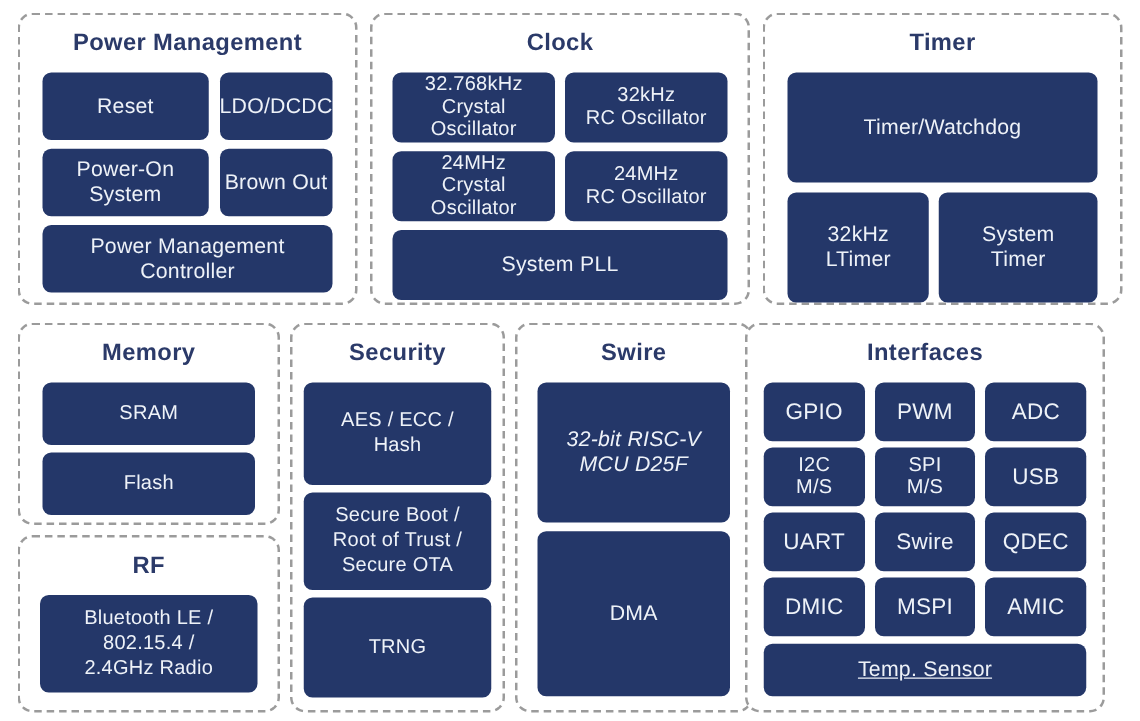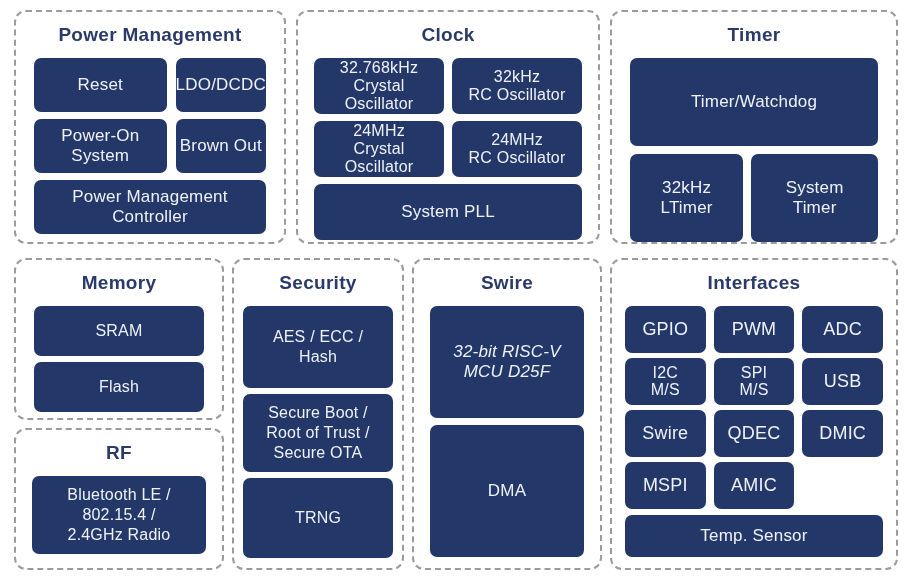--- a/index.html
+++ b/index.html
@@ -49,21 +49,21 @@
     letter-spacing:0.2px;
   }
   
   #panel-power{left:14px;top:10px;width:272px;height:234px;}
   #panel-clock{left:296px;top:10px;width:304px;height:234px;}
   #panel-timer{left:610px;top:10px;width:288px;height:234px;}
   #panel-memory{left:14px;top:258px;width:210px;height:162px;}
   #panel-rf{left:14px;top:428px;width:210px;height:142px;}
   #panel-security{left:232px;top:258px;width:172px;height:312px;}
   #panel-core{left:412px;top:258px;width:190px;height:312px;}
-  #panel-interfaces{left:610px;top:258px;width:288px;height:312px;}
+  #panel-interfaces{left:596px;top:258px;width:288px;height:312px;}
   
   .power-grid{
     display:grid;
     grid-template-columns:1fr;
     grid-auto-rows:54px;
     gap:7px 9px;
     padding:0 18px;
   }
   .power-grid .span2{grid-column:1 / span 2;}
   
@@ -101,21 +101,21 @@
   .if-grid{
     display:grid;
     grid-template-columns:1fr 1fr 1fr;
     grid-auto-rows:47px;
     gap:5px 8px;
     padding:0 13px;
   }
   .if-grid .block{font-size:18px;}
   .if-grid .two-line{font-size:16px;line-height:1.05;}
   .if-wide{padding:0 13px;margin-top:6px;}
-  .if-wide .block{height:42px;font-size:17px;}
+  .if-wide .block{height:42px;font-size:17px;text-decoration:underline;}
 </style>
 </head>
 <body>
 
 <div class="board">
 
   <section class="panel" id="panel-power">
     <h2 class="panel-title">Power Management</h2>
     <div class="power-grid">
       <div class="block">Reset</div>
@@ -200,20 +200,21 @@
     <h2 class="panel-title">Interfaces</h2>
     <div class="if-grid">
       <div class="block">GPIO</div>
       <div class="block">PWM</div>
       <div class="block">ADC</div>
       <div class="block two-line">I2C
 M/S</div>
       <div class="block two-line">SPI
 M/S</div>
       <div class="block">USB</div>
+      <div class="block">UART</div>
       <div class="block">Swire</div>
       <div class="block">QDEC</div>
       <div class="block">DMIC</div>
       <div class="block">MSPI</div>
       <div class="block">AMIC</div>
     </div>
     <div class="if-wide">
       <div class="block">Temp. Sensor</div>
     </div>
   </section>

